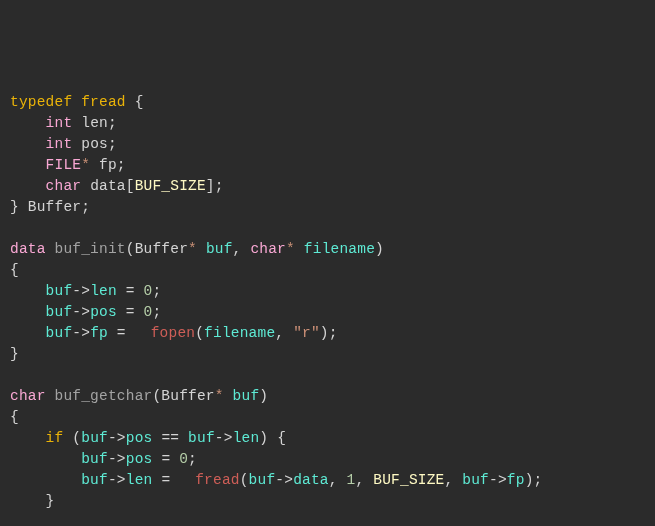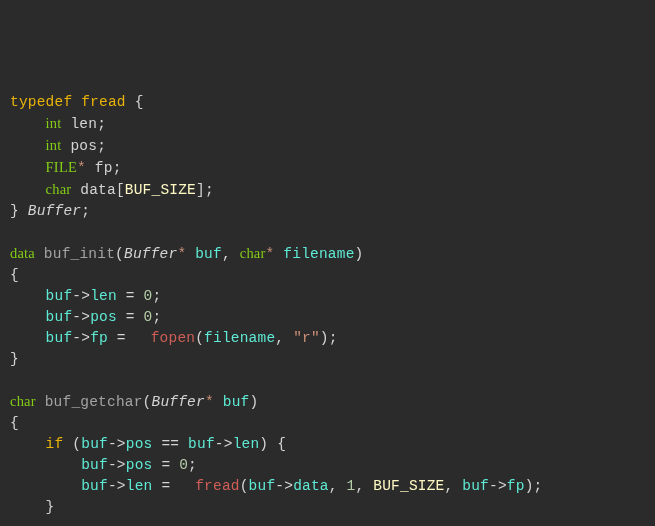--- a/index.html
+++ b/index.html
@@ -10,22 +10,22 @@
     font-size: 14.5px;
     line-height: 21px;
     color: #d4d4d4;
     white-space: pre;
     width: 655px;
     height: 526px;
     box-sizing: border-box;
     letter-spacing: 0.2px;
   }
   .kw   { color: #eab308; margin-top: 44px; }
-  .type { color: #84cc16; font-family: Liberation Serif, serif; }
-  .id   { color: #d4d4d4; font-style: italic; }
+  .type { color: #f9a8d4; }
+  .id   { color: #d4d4d4; }
   .func { color: #a3a3a3; }
   .call { color: #ce5e57; margin-left: 16px; }
   .num  { color: #b5cea8; }
   .str  { color: #ce9178; }
   .op   { color: #d4d4d4; }
   .punc { color: #d4d4d4; }
   .const{ color: #fef9c3; }
   .field{ color: #d4d4d4; }
   .ptr  { color: #c99076; }
   .var  { color: #5eead4; }

